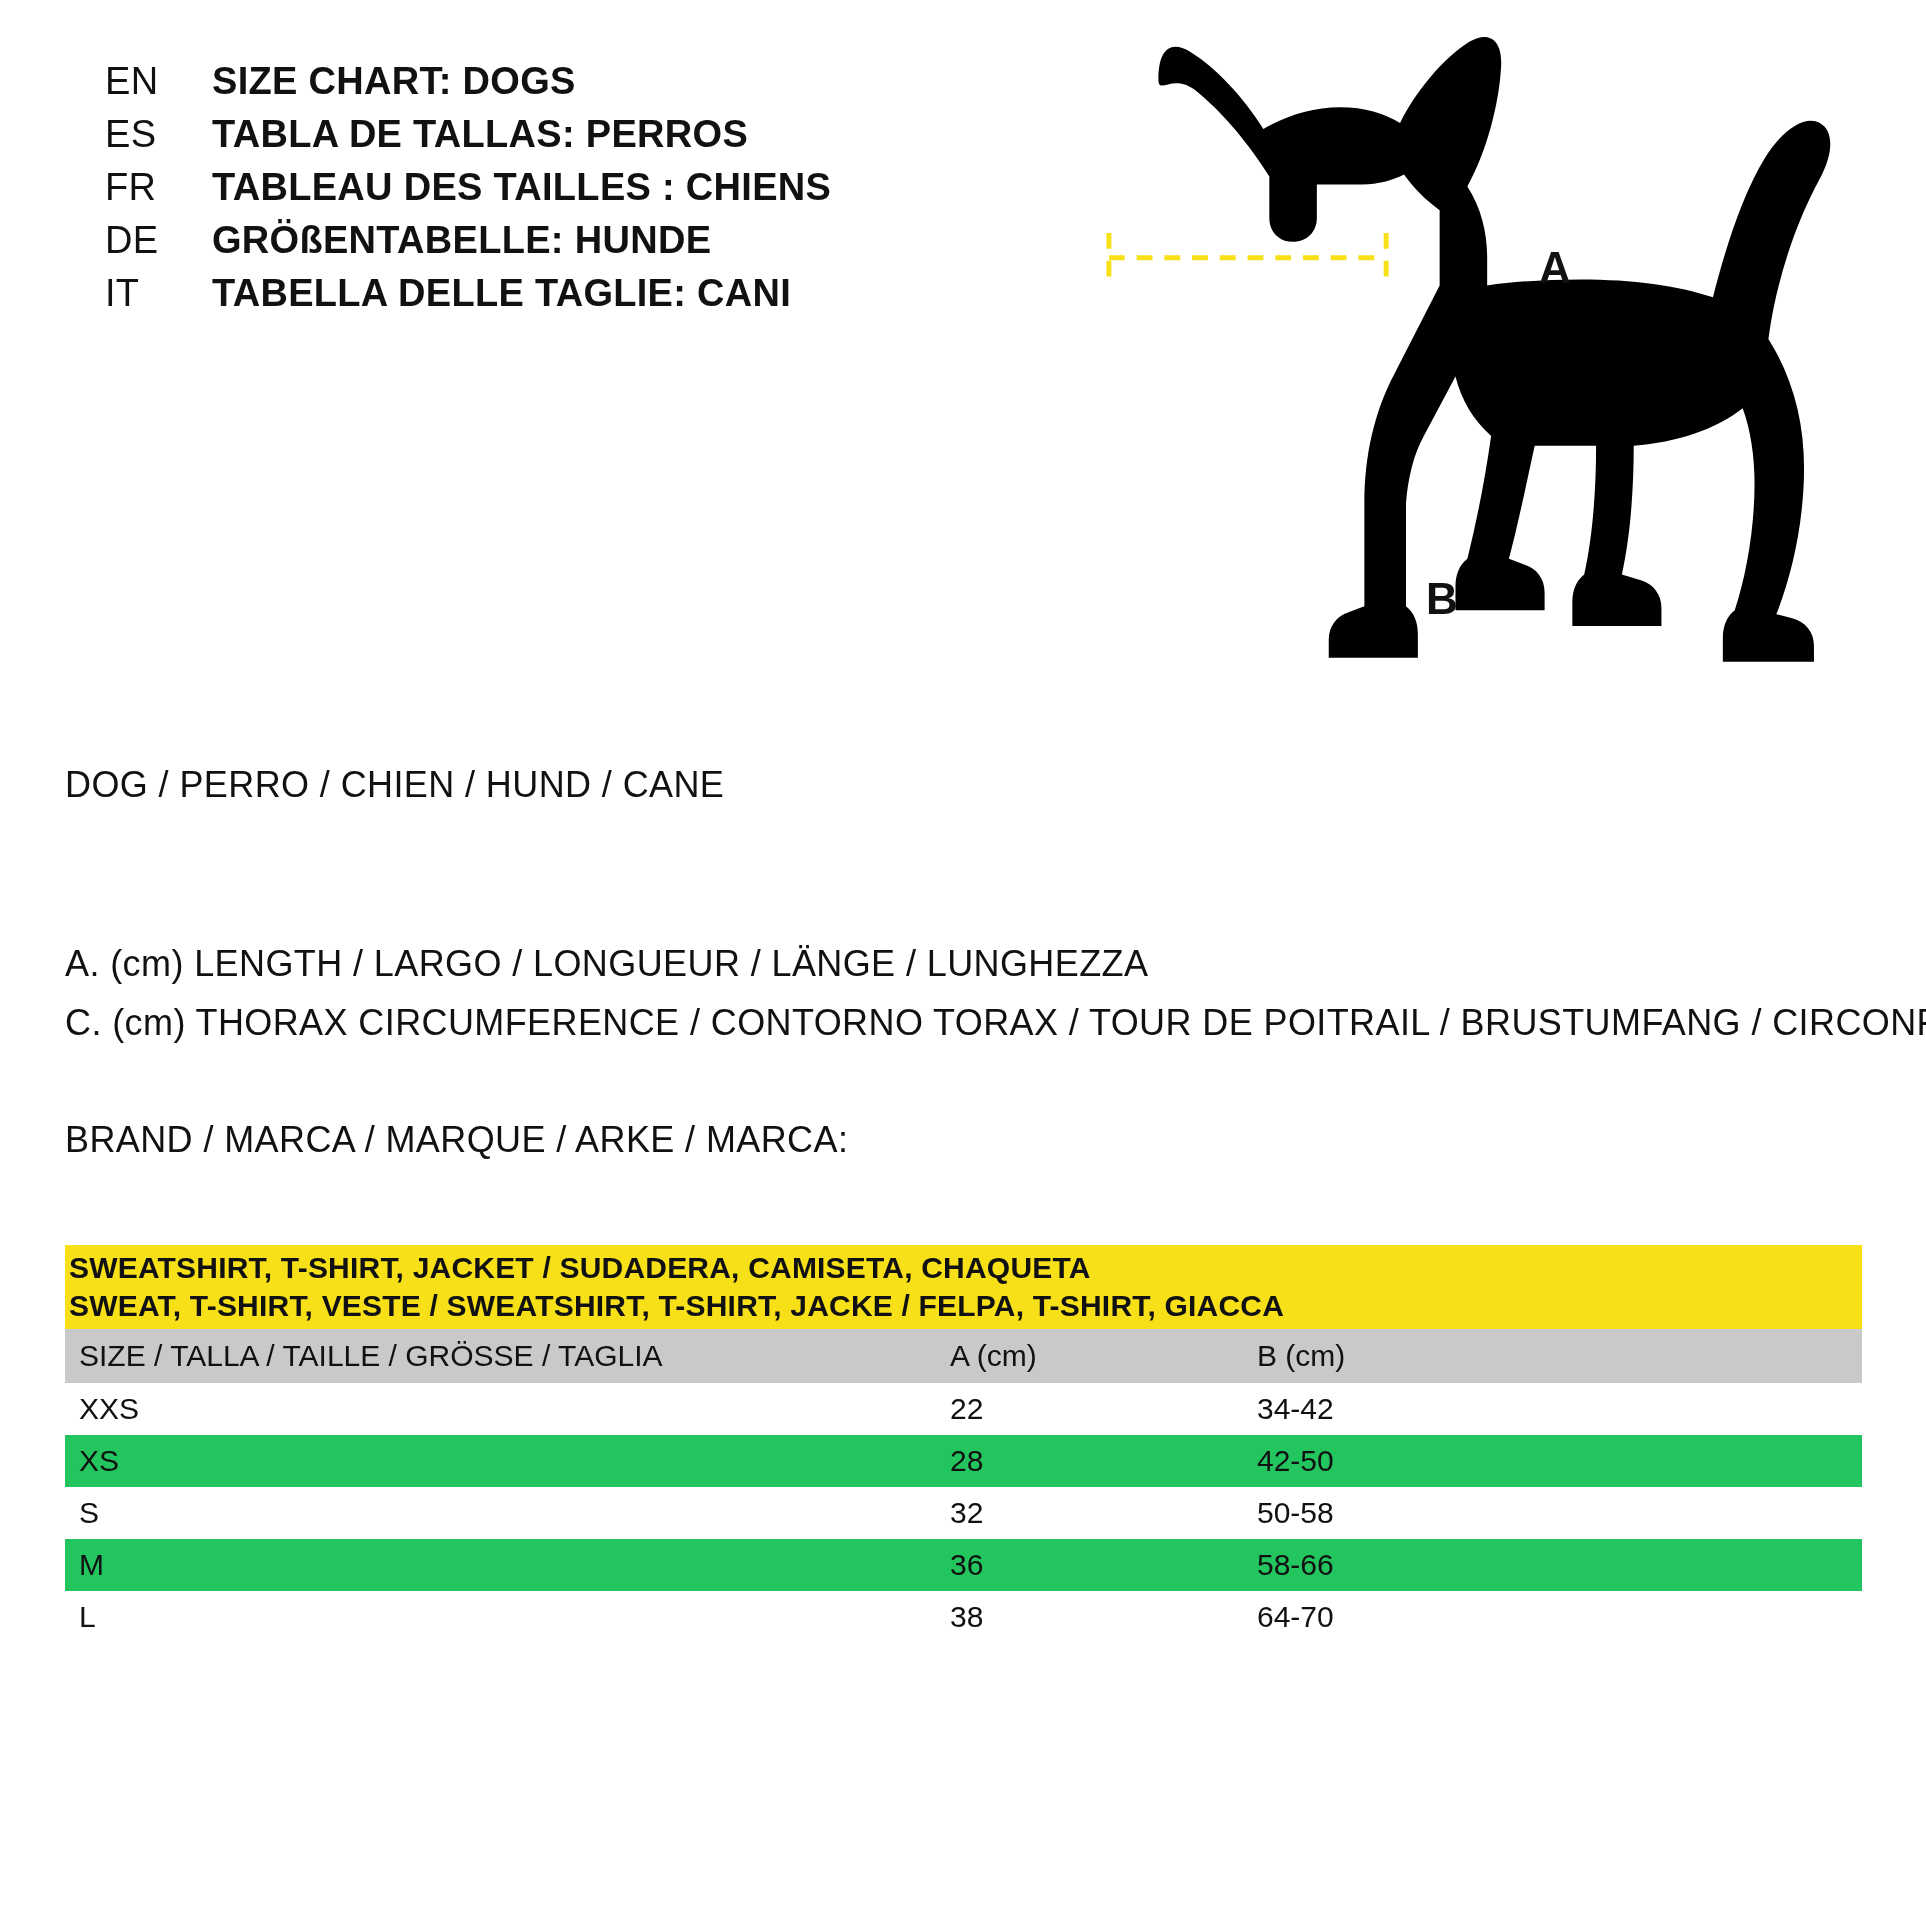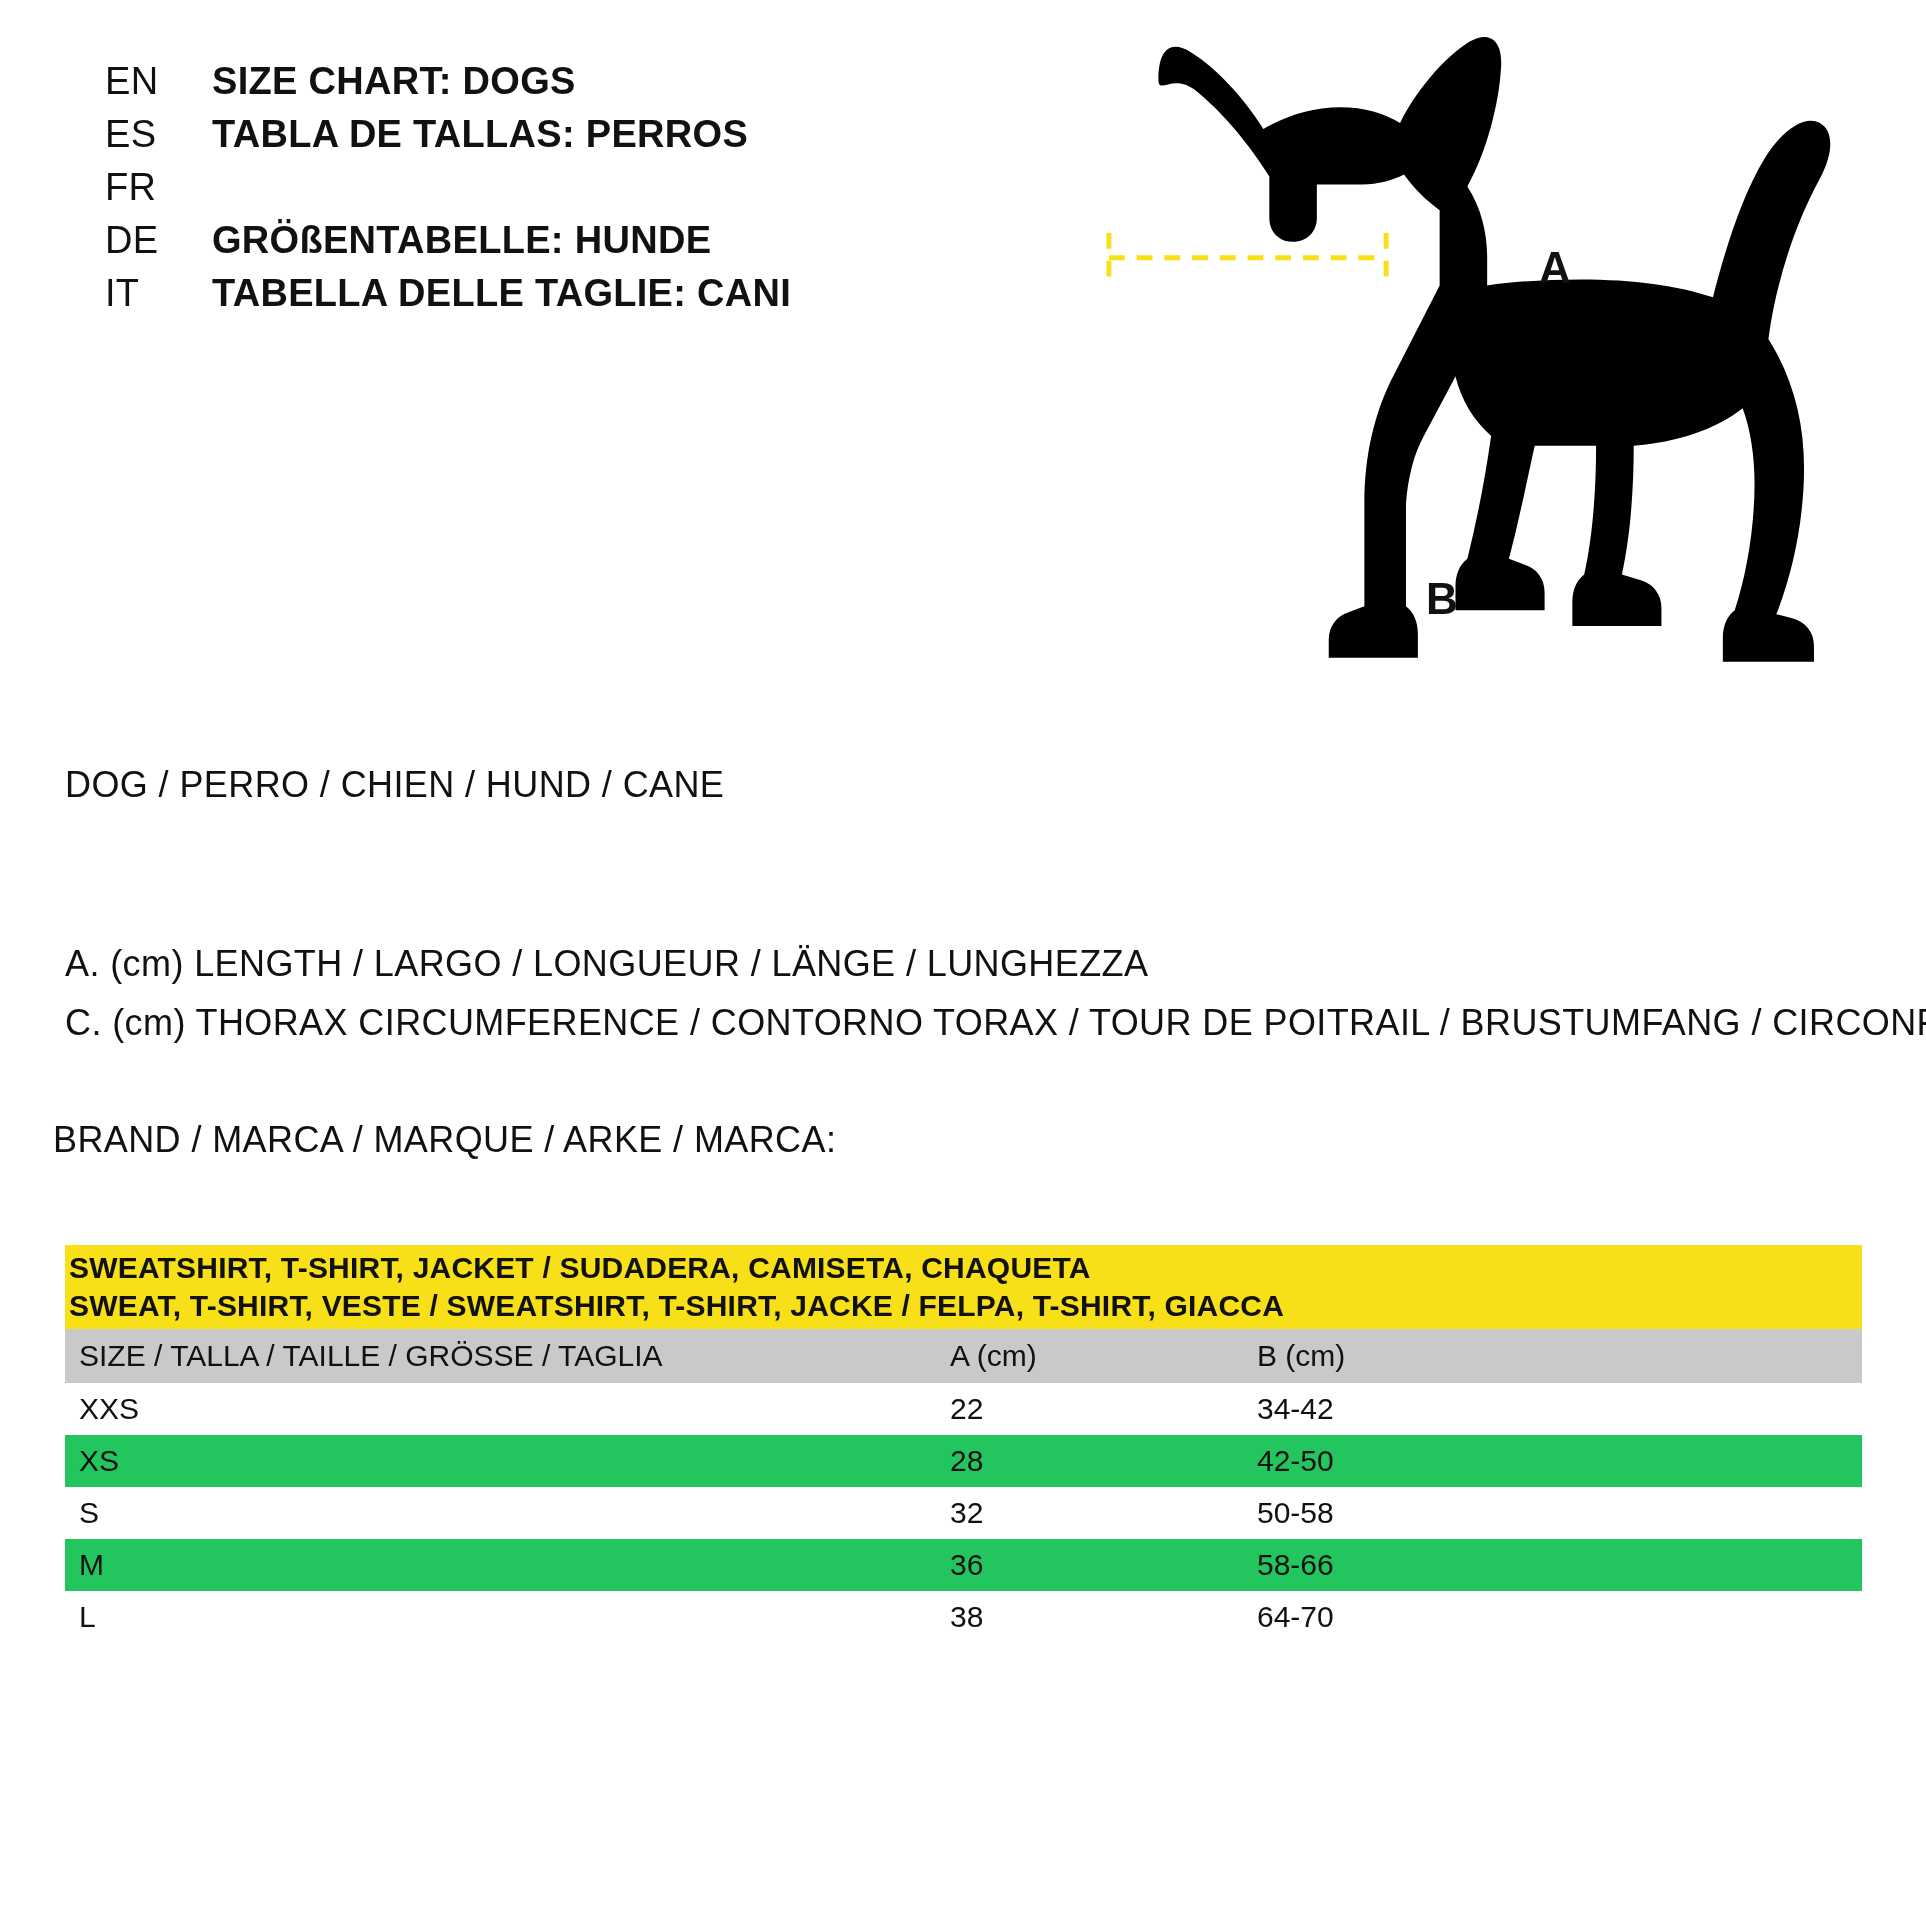--- a/index.html
+++ b/index.html
@@ -67,21 +67,21 @@
   .caption {
     position: absolute;
     font-size: 36px;
     letter-spacing: 0.4px;
     color: #111111;
     white-space: nowrap;
   }
   .caption-dog { left: 65px; top: 764px; }
   .caption-a   { left: 65px; top: 943px; }
   .caption-c   { left: 65px; top: 1002px; }
-  .caption-brand { left: 53px; top: 1119px; }
+  .caption-brand { left: 65px; top: 1119px; }
 
   
   .size-table {
     position: absolute;
     left: 65px;
     top: 1245px;
     width: 1797px;
     border-collapse: collapse;
     table-layout: fixed;
   }
@@ -126,20 +126,21 @@
   <div class="lang-row">
     <span class="lang-code">EN</span>
     <span class="lang-text">SIZE CHART: DOGS</span>
   </div>
   <div class="lang-row">
     <span class="lang-code">ES</span>
     <span class="lang-text">TABLA DE TALLAS: PERROS</span>
   </div>
   <div class="lang-row">
     <span class="lang-code">FR</span>
+    <span class="lang-text">TABLEAU DES TAILLES : CHIENS</span>
   </div>
   <div class="lang-row">
     <span class="lang-code">DE</span>
     <span class="lang-text">GRÖßENTABELLE: HUNDE</span>
   </div>
   <div class="lang-row">
     <span class="lang-code">IT</span>
     <span class="lang-text">TABELLA DELLE TAGLIE: CANI</span>
   </div>
 </div>

